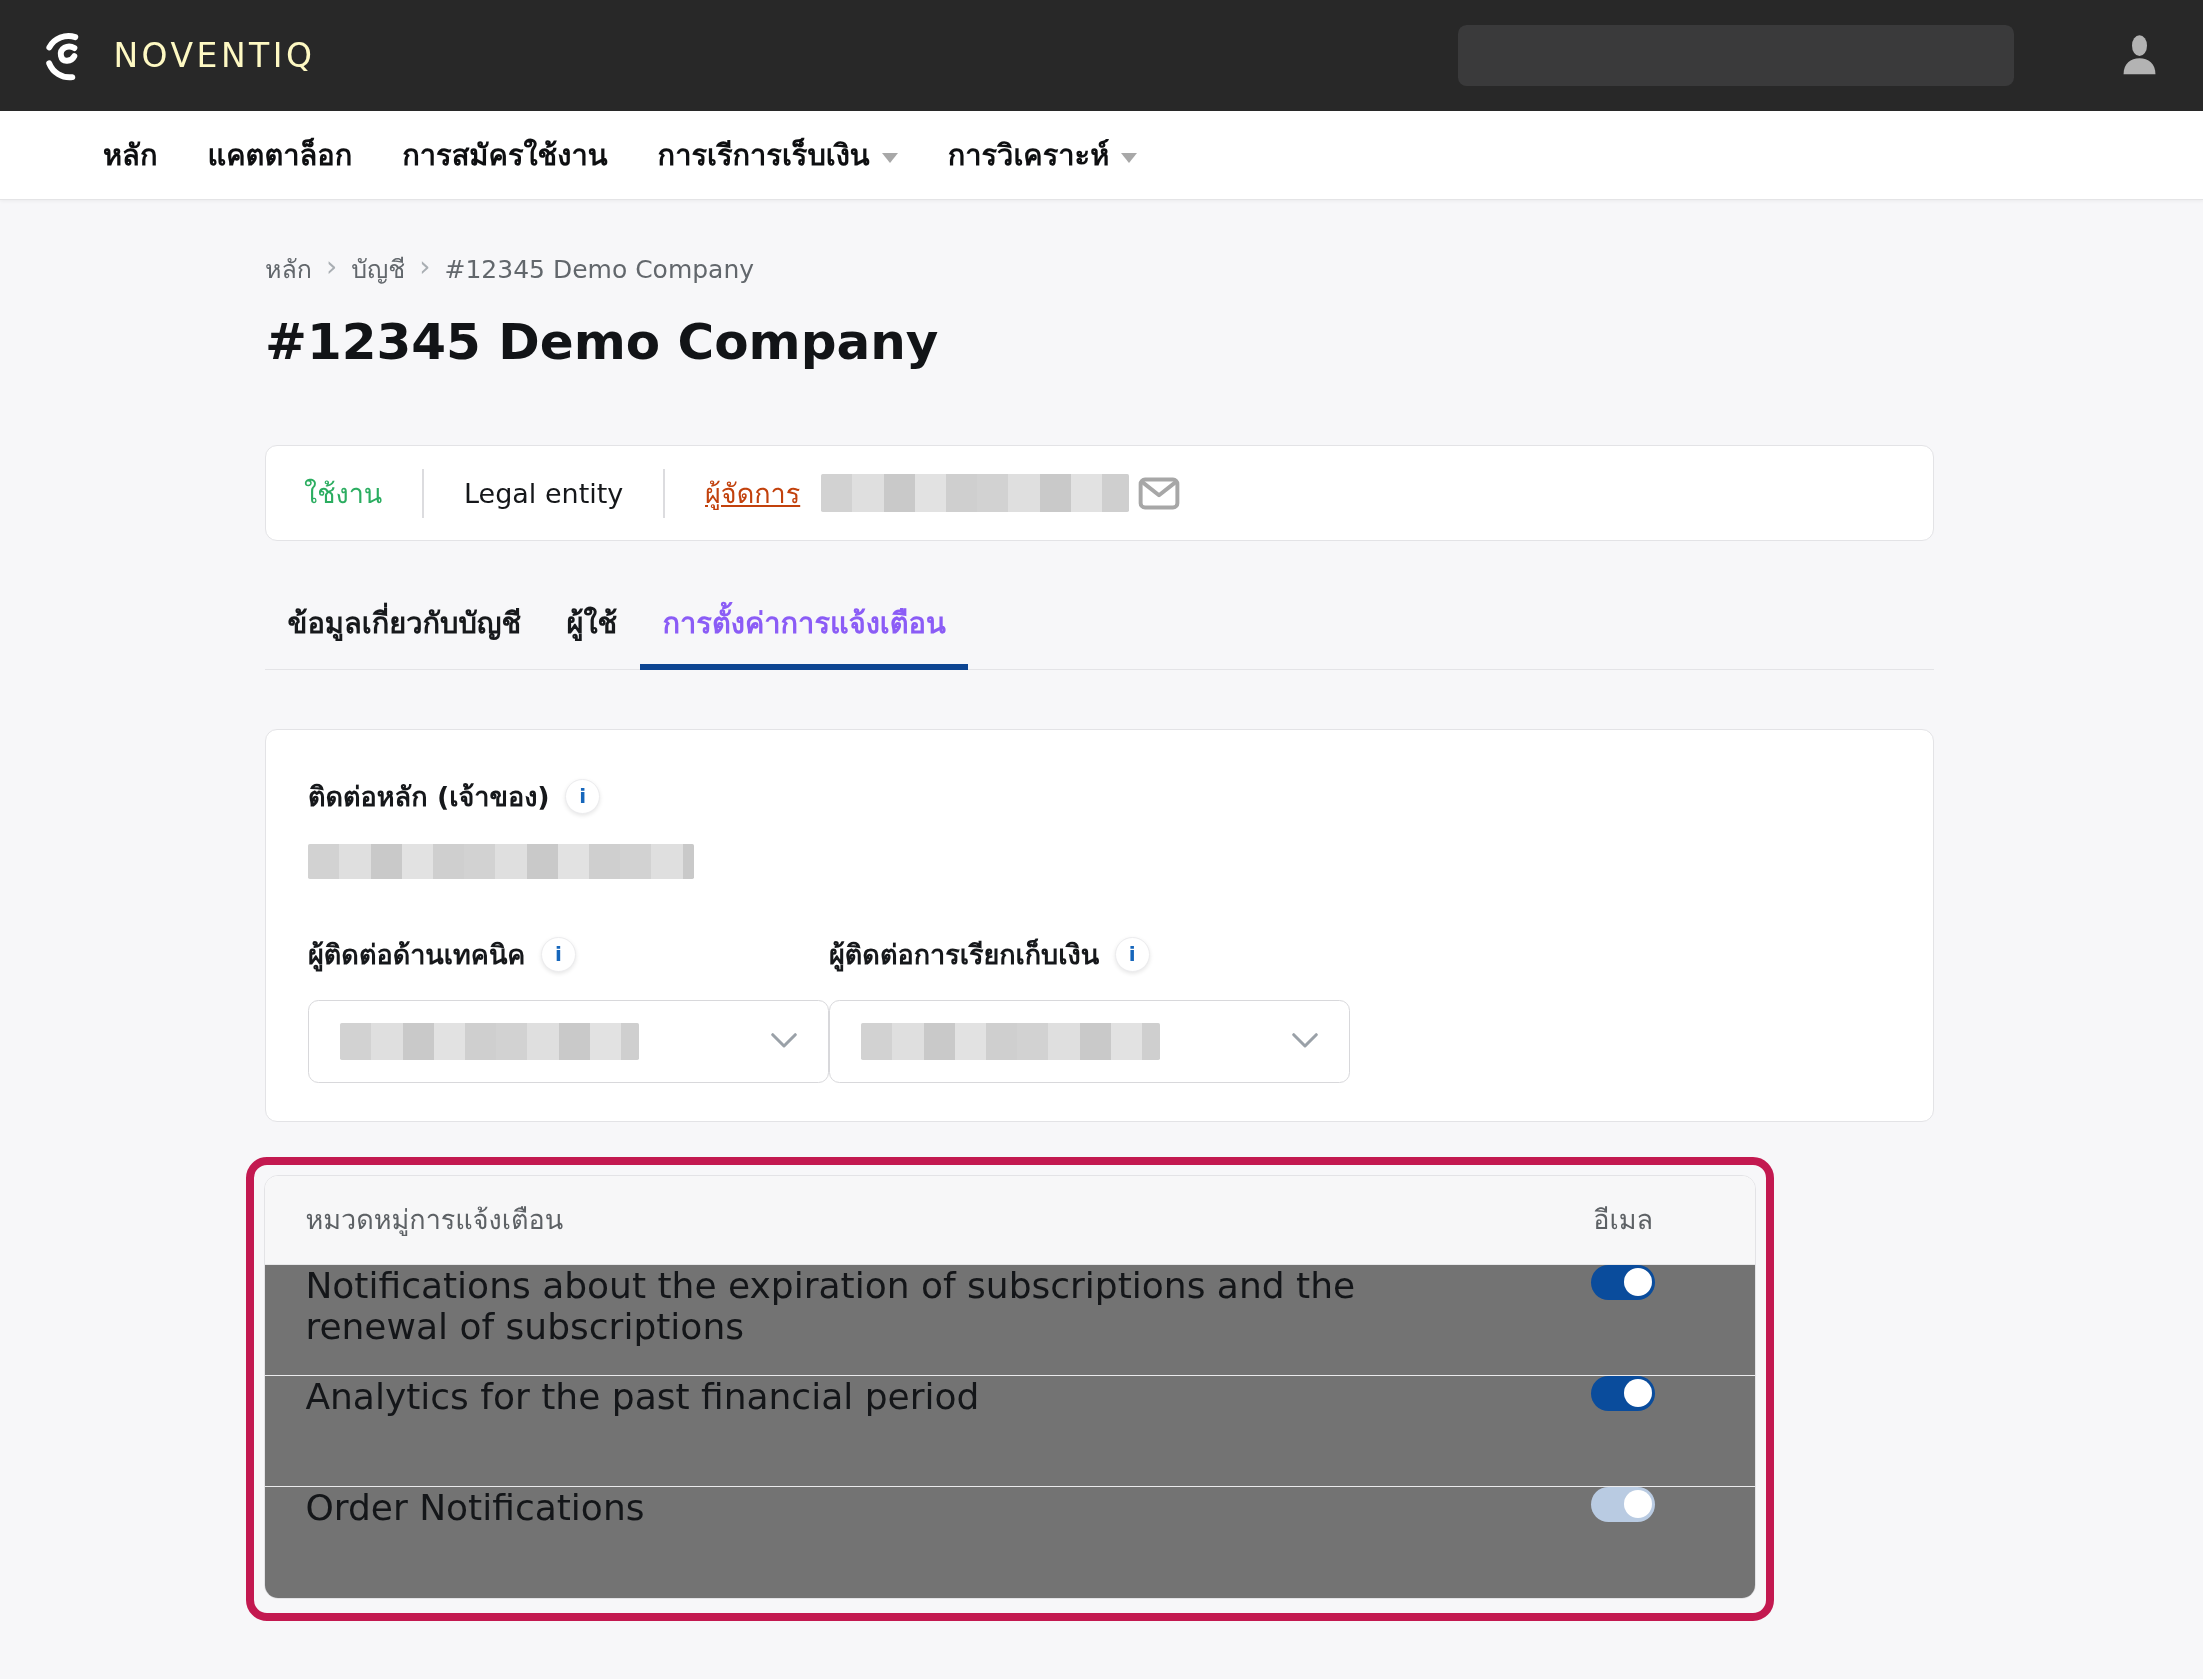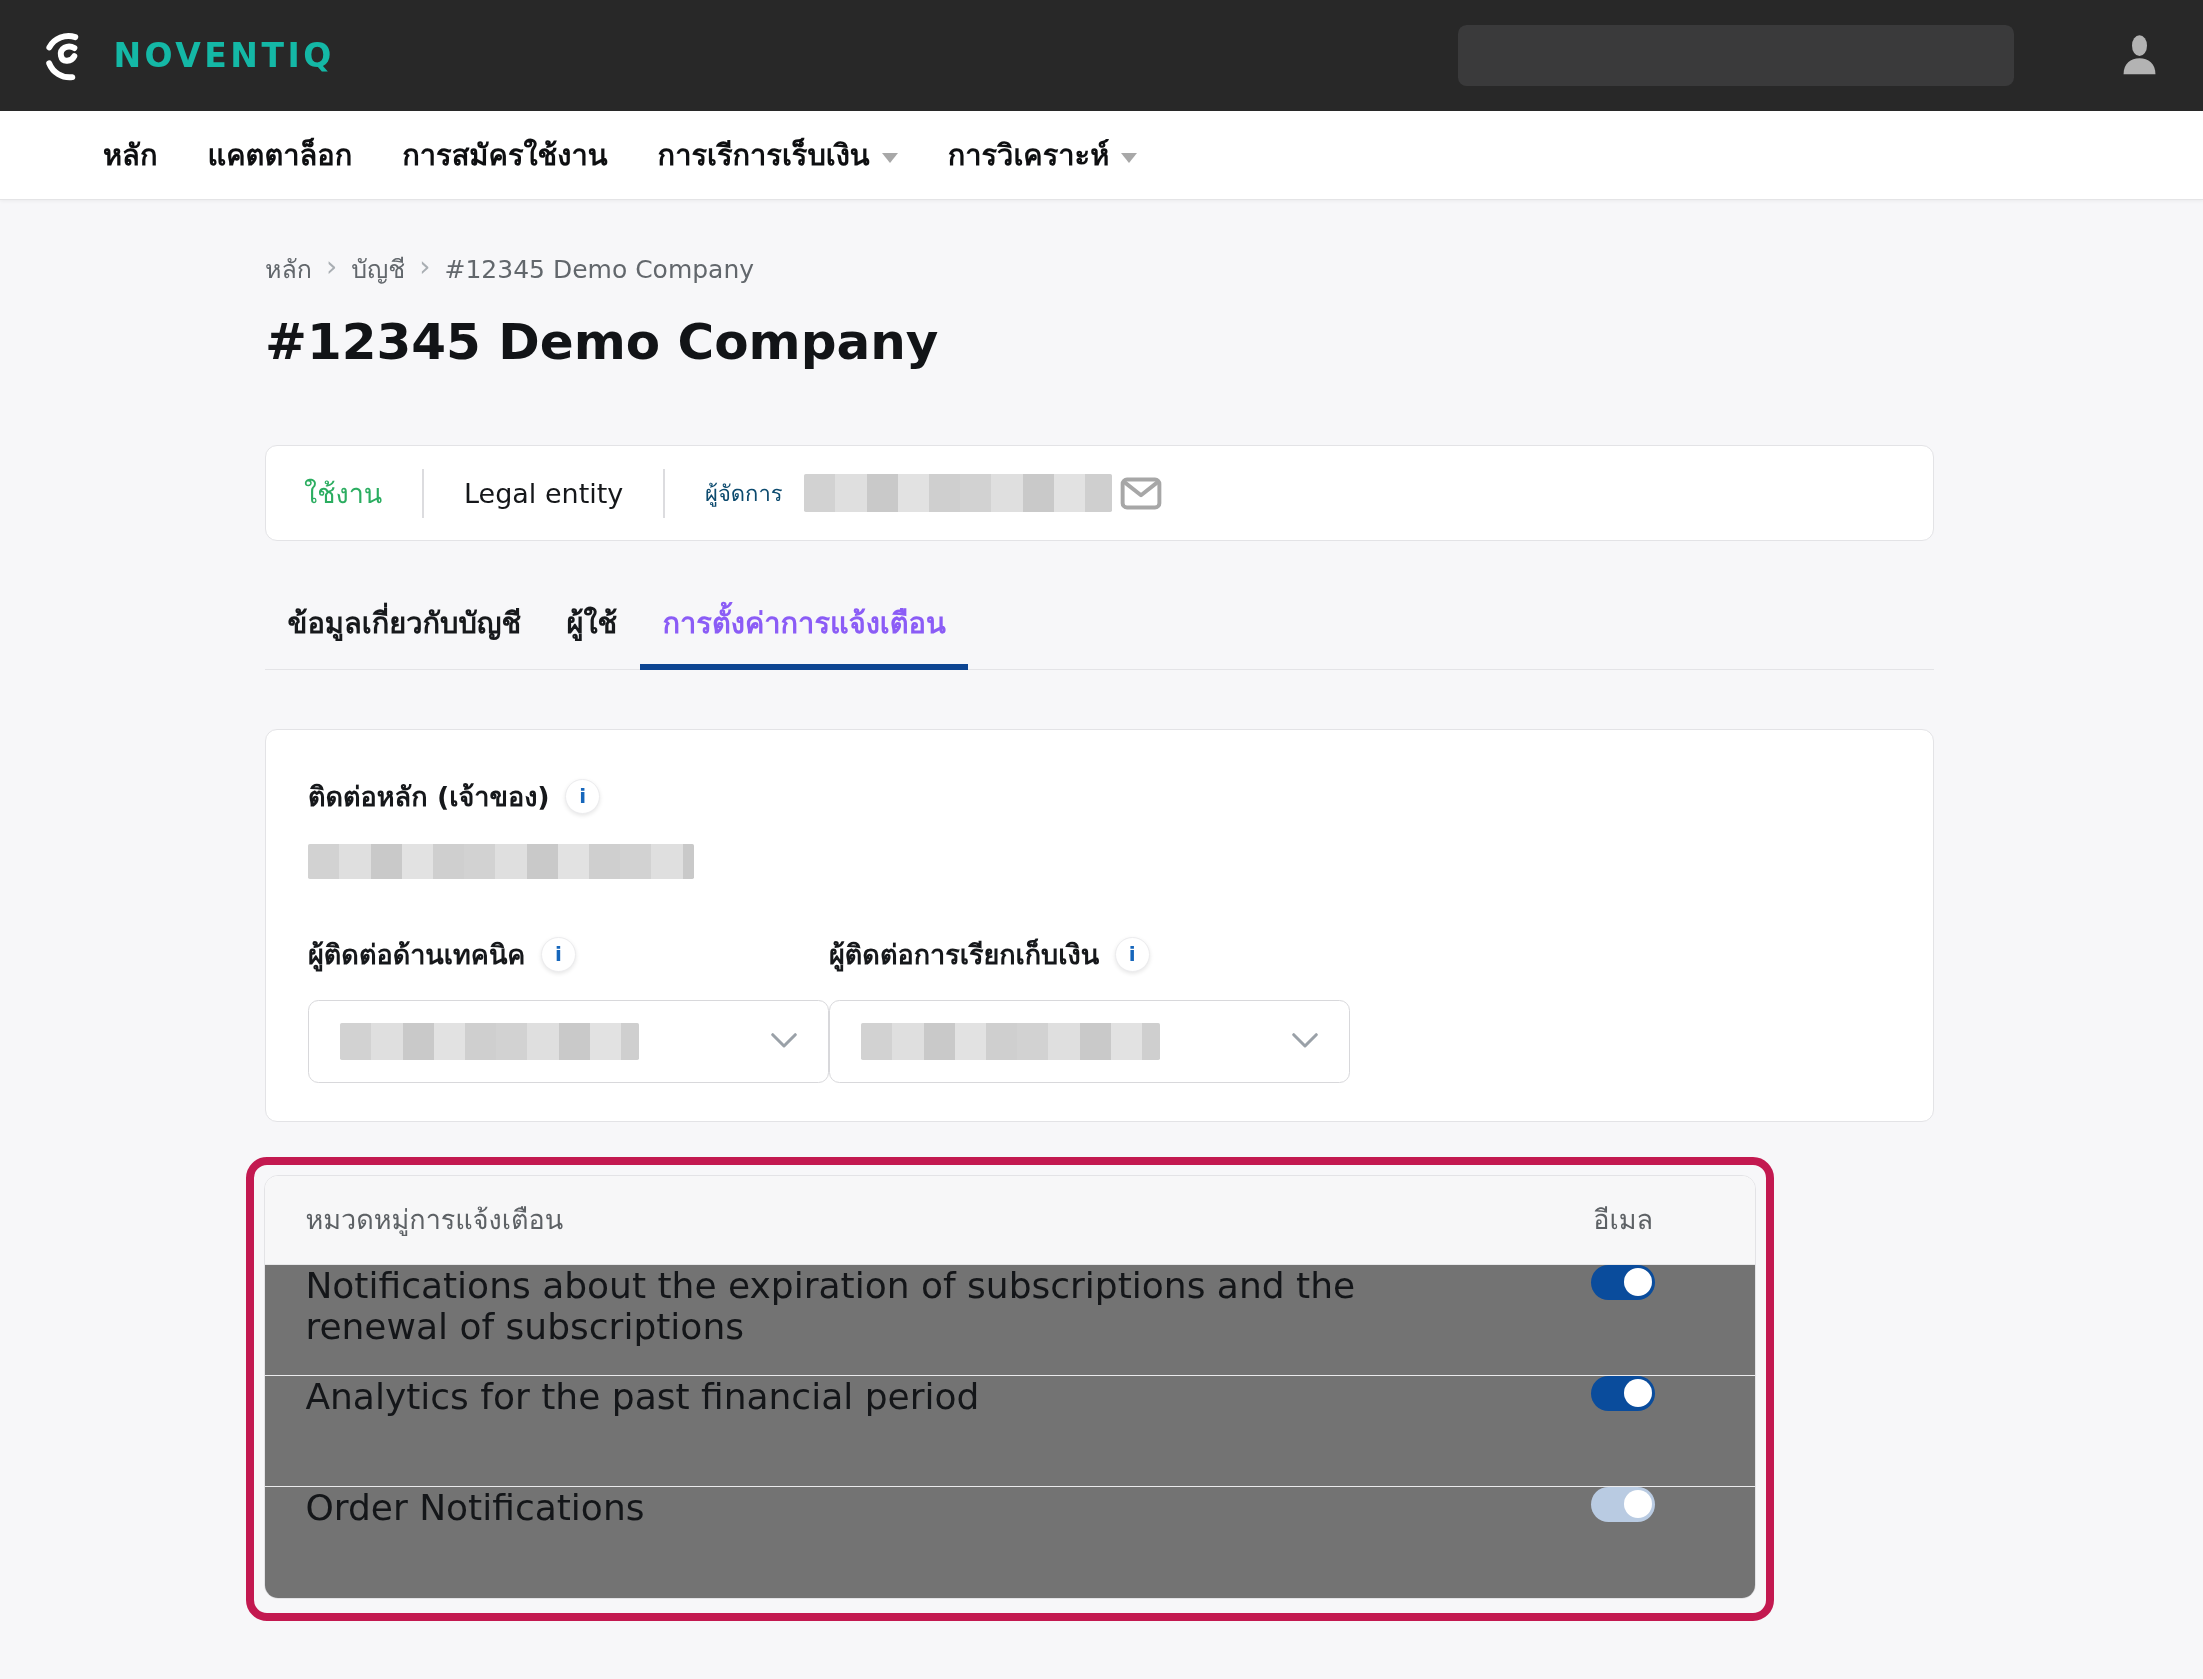--- a/index.html
+++ b/index.html
@@ -7,21 +7,21 @@
   body {
     font-family:"DejaVu Sans","Liberation Sans",sans-serif;
     background:#f7f7f9; overflow:hidden; position:relative;
   }
   
   .topbar {
     height:111px; background:#282828; display:flex; align-items:center;
     padding:0 42px;
   }
   .brand { display:flex; align-items:center; gap:17.4px; }
-  .brand-text { color:#14b8a6; font-size:33px; font-weight:bold; letter-spacing:3.5px; }
+  .brand-text { color:#fef9c3; font-size:33px; font-weight:normal; letter-spacing:3.5px; }
   .search-box {
     margin-left:auto; width:556px; height:61px; background:#3a3a3b;
     border-radius:8.7px; margin-right:103px; border:none;
   }
   .user-btn { width:45px; height:45px; display:flex; align-items:center; justify-content:center; cursor:pointer; }
   
   .navbar {
     height:89px; background:#ffffff; display:flex; align-items:center;
     padding-left:103px; gap:50px; border-bottom:0.9px solid #e4e4e6;
     box-shadow:0 1.7px 3.5px rgba(0,0,0,0.05); position:relative; z-index:2;
@@ -38,21 +38,21 @@
   .crumb-sep { color:#a9aeb3; font-size:28px; line-height:1; padding-bottom:3.5px; }
   h1.page-title { margin-top:24px; font-size:50px; line-height:59px; font-weight:bold; color:#121417; }
   
   .summary-card {
     margin-top:73px; height:96px; background:#fff; border:1.7px solid #e3e3e6;
     border-radius:12px; display:flex; align-items:center; padding:0 38px;
   }
   .status-text { color:#2bad60; font-size:27px; font-weight:500; }
   .vdiv { width:1.7px; height:49px; background:#dcdcdf; margin:0 40px; }
   .entity-text { color:#15171a; font-size:27px; font-weight:500; }
-  .manager-label { color:#0c4a6e; font-size:22px; }
+  .manager-label { color:#c2410c; font-size:27px;text-decoration:underline; }
   .redact {
     background:repeating-linear-gradient(90deg,#d2d2d2 0 31px,#dfdfdf 31px 63px,#c9c9c9 63px 94px,#e2e2e2 94px 125px,#cfcfcf 125px 156px);
     border-radius:1.7px;
   }
   .redact.manager { width:308px; height:38px; margin-left:21px; }
   .mail-icon { margin-left:8.7px; display:flex; align-items:center; cursor:pointer; }
   
   .tabs { display:flex; margin-top:38px; border-bottom:1.7px solid #e4e4e7; }
   .tab { padding:21px 22.6px 22.6px; font-size:29px; font-weight:bold; color:#17191c; position:relative; cursor:pointer; }
   .tab.active { color:#8b5cf6; }

